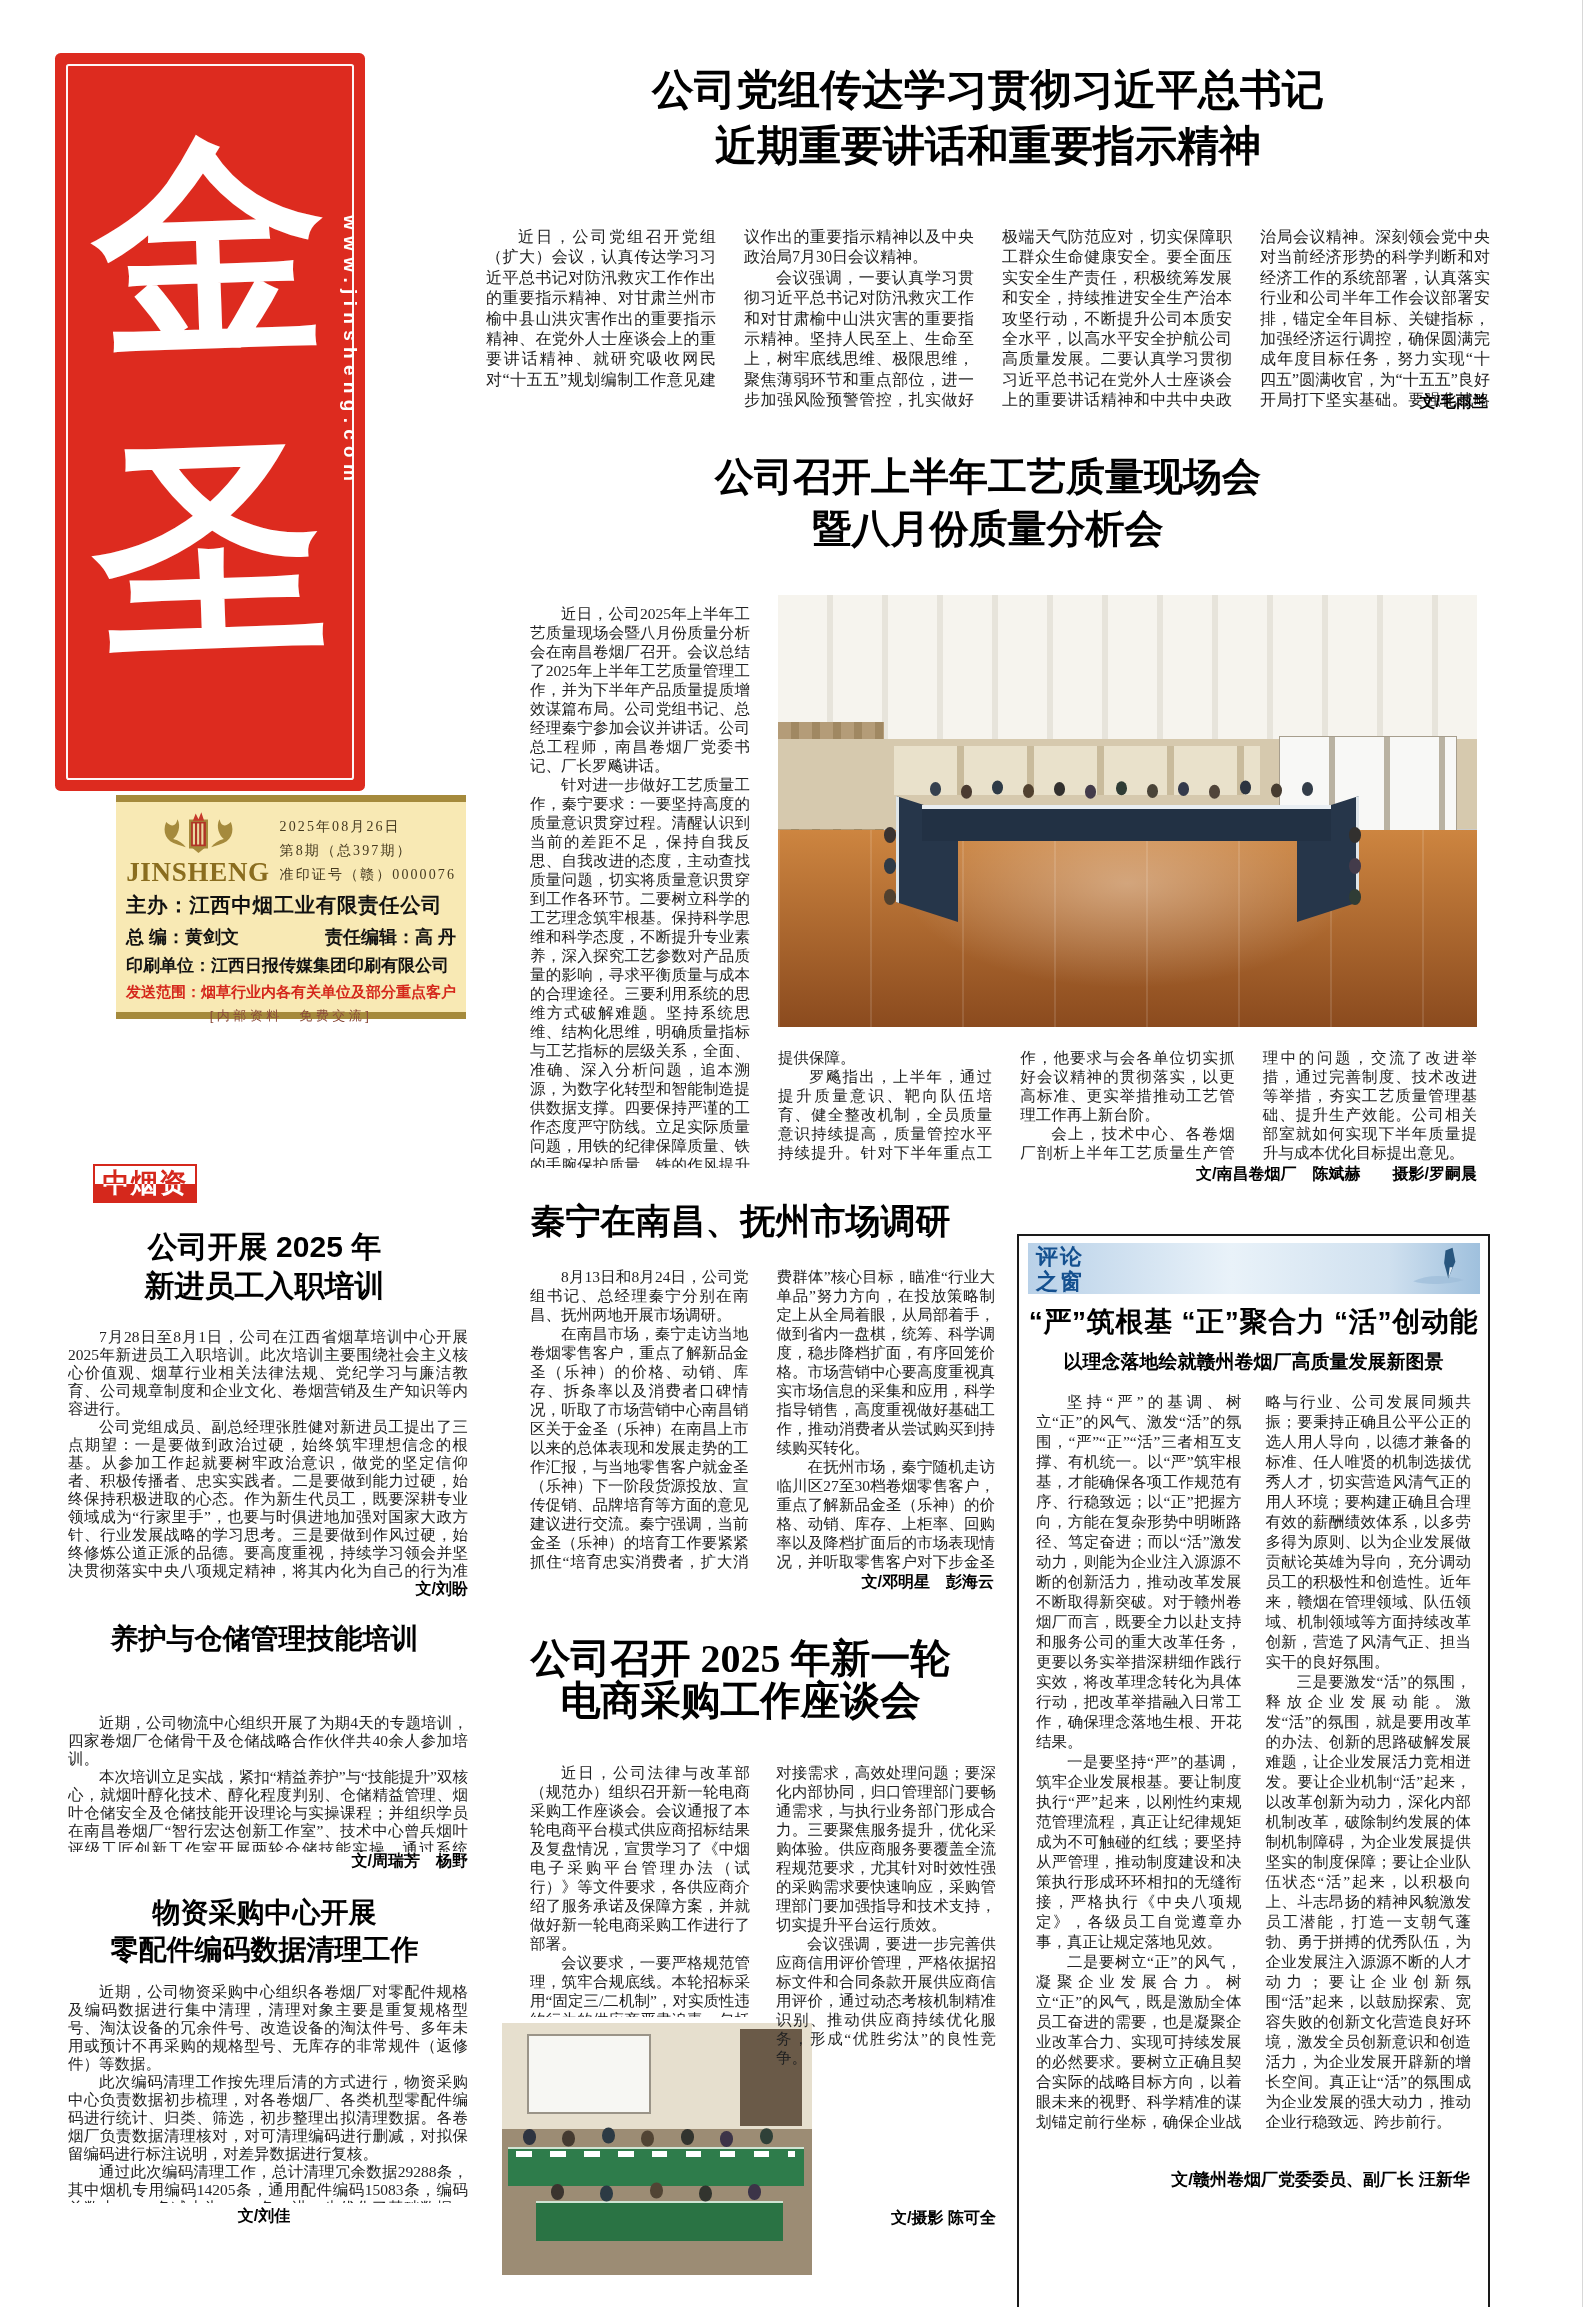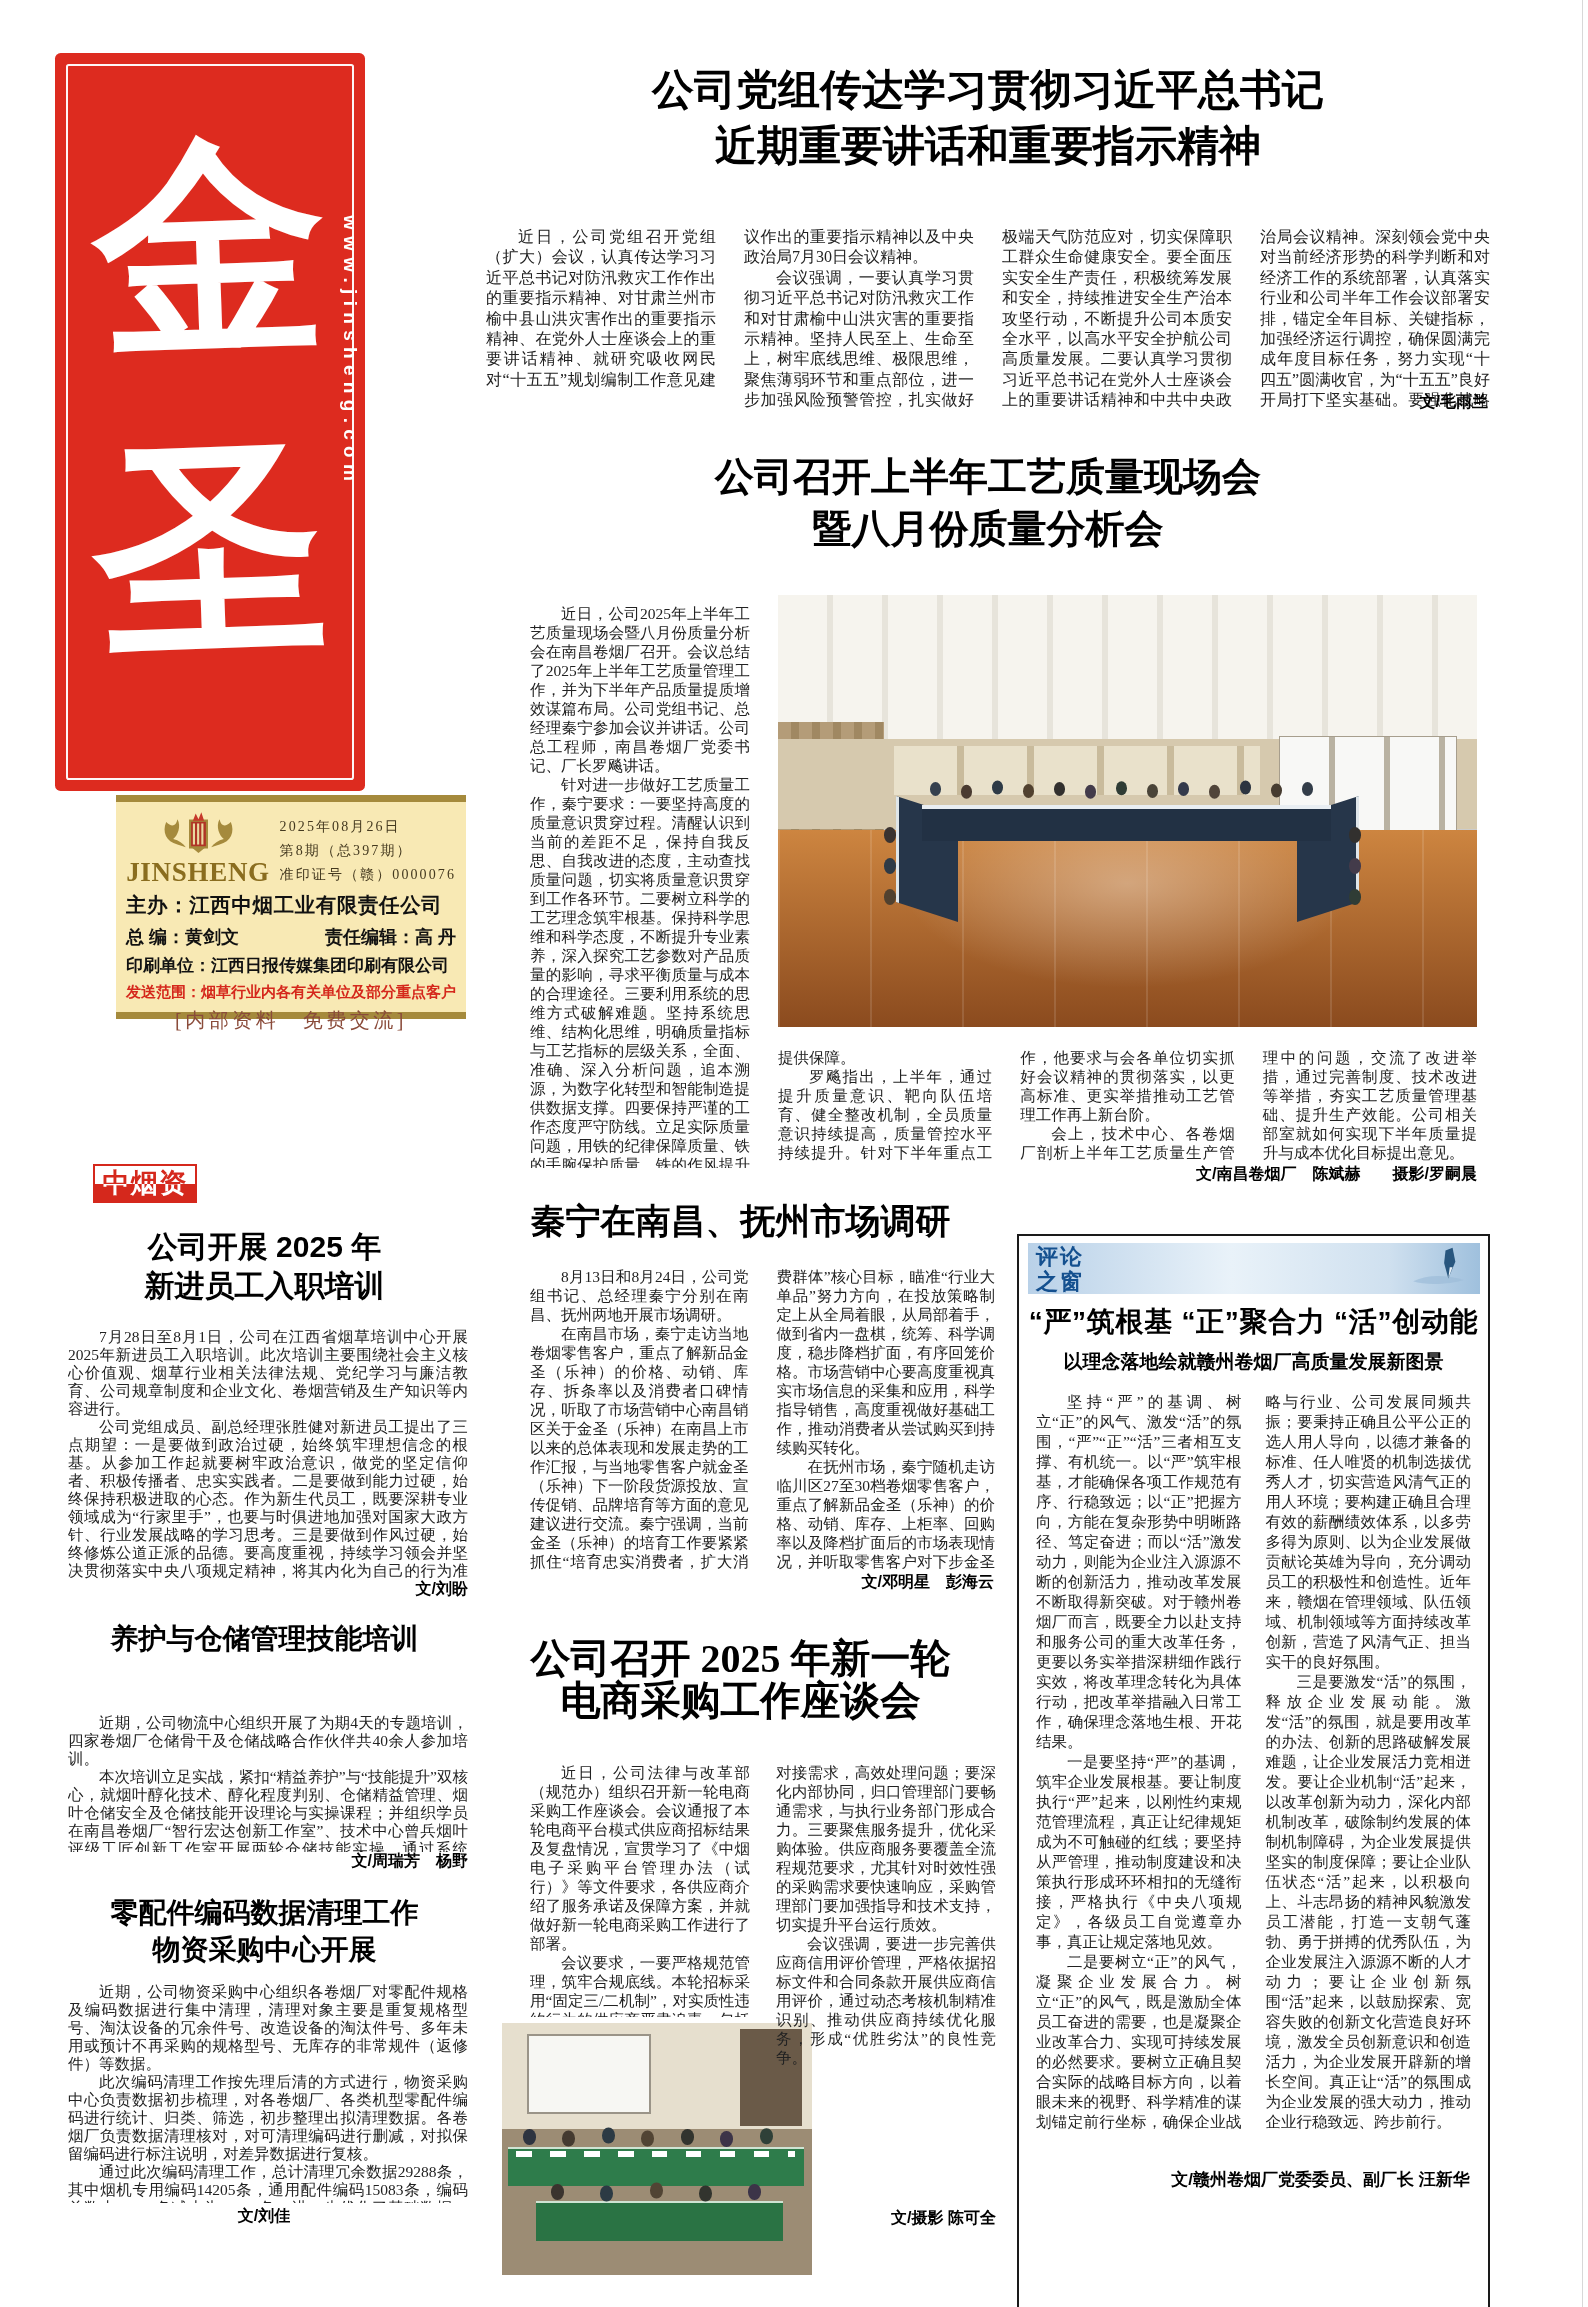--- a/index.html
+++ b/index.html
@@ -20,22 +20,22 @@
   #infobox .row1{display:flex;justify-content:space-between;align-items:flex-start;height:82px;}
   #brand{width:144px;text-align:center;}
   #brand .logotype{font-family:"Liberation Serif","DejaVu Serif",serif;font-weight:bold;font-size:27px;color:#8a6d1f;letter-spacing:0.7px;line-height:25px;}
   #brand .crest{height:52px;}
   #issue-block{padding-top:7px;text-align:left;color:#44391f;font-size:14px;line-height:24px;letter-spacing:2.1px;
                font-family:"Liberation Serif","DejaVu Serif",serif;}
   .org-line{font-weight:bold;font-size:20.4px;color:#111;margin-top:1.4px;letter-spacing:0.7px;}
   .editors{display:flex;justify-content:space-between;font-weight:bold;font-size:18px;color:#111;margin-top:5.6px;}
   .printer{font-weight:bold;font-size:17px;color:#111;margin-top:5.6px;}
   .dist{font-weight:bold;font-size:15px;color:#d5281c;margin-top:5.6px;}
-  .note{font-size:20px;color:#8a4b3a;text-align:center;margin-top:5.6px;letter-spacing:3.5px;
-        font-family:Liberation Serif, serif;}
+  .note{font-size:13px;color:#8a4b3a;text-align:center;margin-top:5.6px;letter-spacing:3.5px;
+        font-family:Liberation Sans, sans-serif;}
   
   .big-title{font-weight:900;text-align:center;color:#000;
              font-family:"Liberation Serif","DejaVu Serif",serif;}
   .sans-title{font-weight:900;text-align:center;color:#000;
               font-family:"Liberation Sans","DejaVu Sans",sans-serif;}
   .body-text p{margin:0;text-indent:2em;text-align:justify;}
   .body-text{overflow:hidden;font-size:15.5px;line-height:19px;color:#222;}
   .byline{font-family:"Liberation Sans","DejaVu Sans",sans-serif;font-weight:bold;font-size:16px;color:#000;text-align:right;}
   
   #badge{left:93px;top:1164px;width:104px;height:39px;border:2.1px solid #d5281c;box-sizing:border-box;}
@@ -201,22 +201,22 @@
   <div class="abs sans-title" style="left:60px;top:1620px;width:409px;font-size:28px;line-height:37px;">
     <div>养护与仓储管理技能培训</div>
   </div>
   <div class="abs body-text" style="left:68px;top:1714px;width:400px;height:138px;font-size:15.5px;line-height:18px;">
     <p>近期，公司物流中心组织开展了为期4天的专题培训，四家卷烟厂仓储骨干及仓储战略合作伙伴共40余人参加培训。</p>
     <p>本次培训立足实战，紧扣“精益养护”与“技能提升”双核心，就烟叶醇化技术、醇化程度判别、仓储精益管理、烟叶仓储安全及仓储技能开设理论与实操课程；并组织学员在南昌卷烟厂“智行宏达创新工作室”、技术中心曾兵烟叶评级工匠创新工作室开展两轮仓储技能实操，通过系统性、实战化的学习演练，全面提升学员的专业素养与实操能力。</p>
   </div>
   <div class="abs byline" style="left:68px;top:1851px;width:400px;">文/周瑞芳　杨野</div>
 
   <div class="abs sans-title" style="left:60px;top:1894px;width:409px;font-size:28px;line-height:37px;">
+    <div>物资采购中心开展</div>
     <div>零配件编码数据清理工作</div>
-    <div>物资采购中心开展</div>
   </div>
   <div class="abs body-text" style="left:68px;top:1983px;width:400px;height:220px;font-size:15.5px;line-height:18px;">
     <p>近期，公司物资采购中心组织各卷烟厂对零配件规格及编码数据进行集中清理，清理对象主要是重复规格型号、淘汰设备的冗余件号、改造设备的淘汰件号、多年未用或预计不再采购的规格型号、无库存的非常规件（返修件）等数据。</p>
     <p>此次编码清理工作按先理后清的方式进行，物资采购中心负责数据初步梳理，对各卷烟厂、各类机型零配件编码进行统计、归类、筛选，初步整理出拟清理数据。各卷烟厂负责数据清理核对，对可清理编码进行删减，对拟保留编码进行标注说明，对差异数据进行复核。</p>
     <p>通过此次编码清理工作，总计清理冗余数据29288条，其中烟机专用编码14205条，通用配件编码15083条，编码总数由55284条减少为25996条，进一步优化了基础数据，提高零配件采购平台运行效率。</p>
   </div>
   <div class="abs byline" style="left:64px;top:2206px;width:400px;text-align:center;">文/刘佳</div>
 
   <div class="abs big-title" style="left:486px;top:1200px;width:509px;font-size:35px;line-height:44px;">秦宁在南昌、抚州市场调研</div>
   <div class="abs body-text" style="left:530px;top:1267px;width:465px;height:307px;column-count:2;column-gap:28px;">

